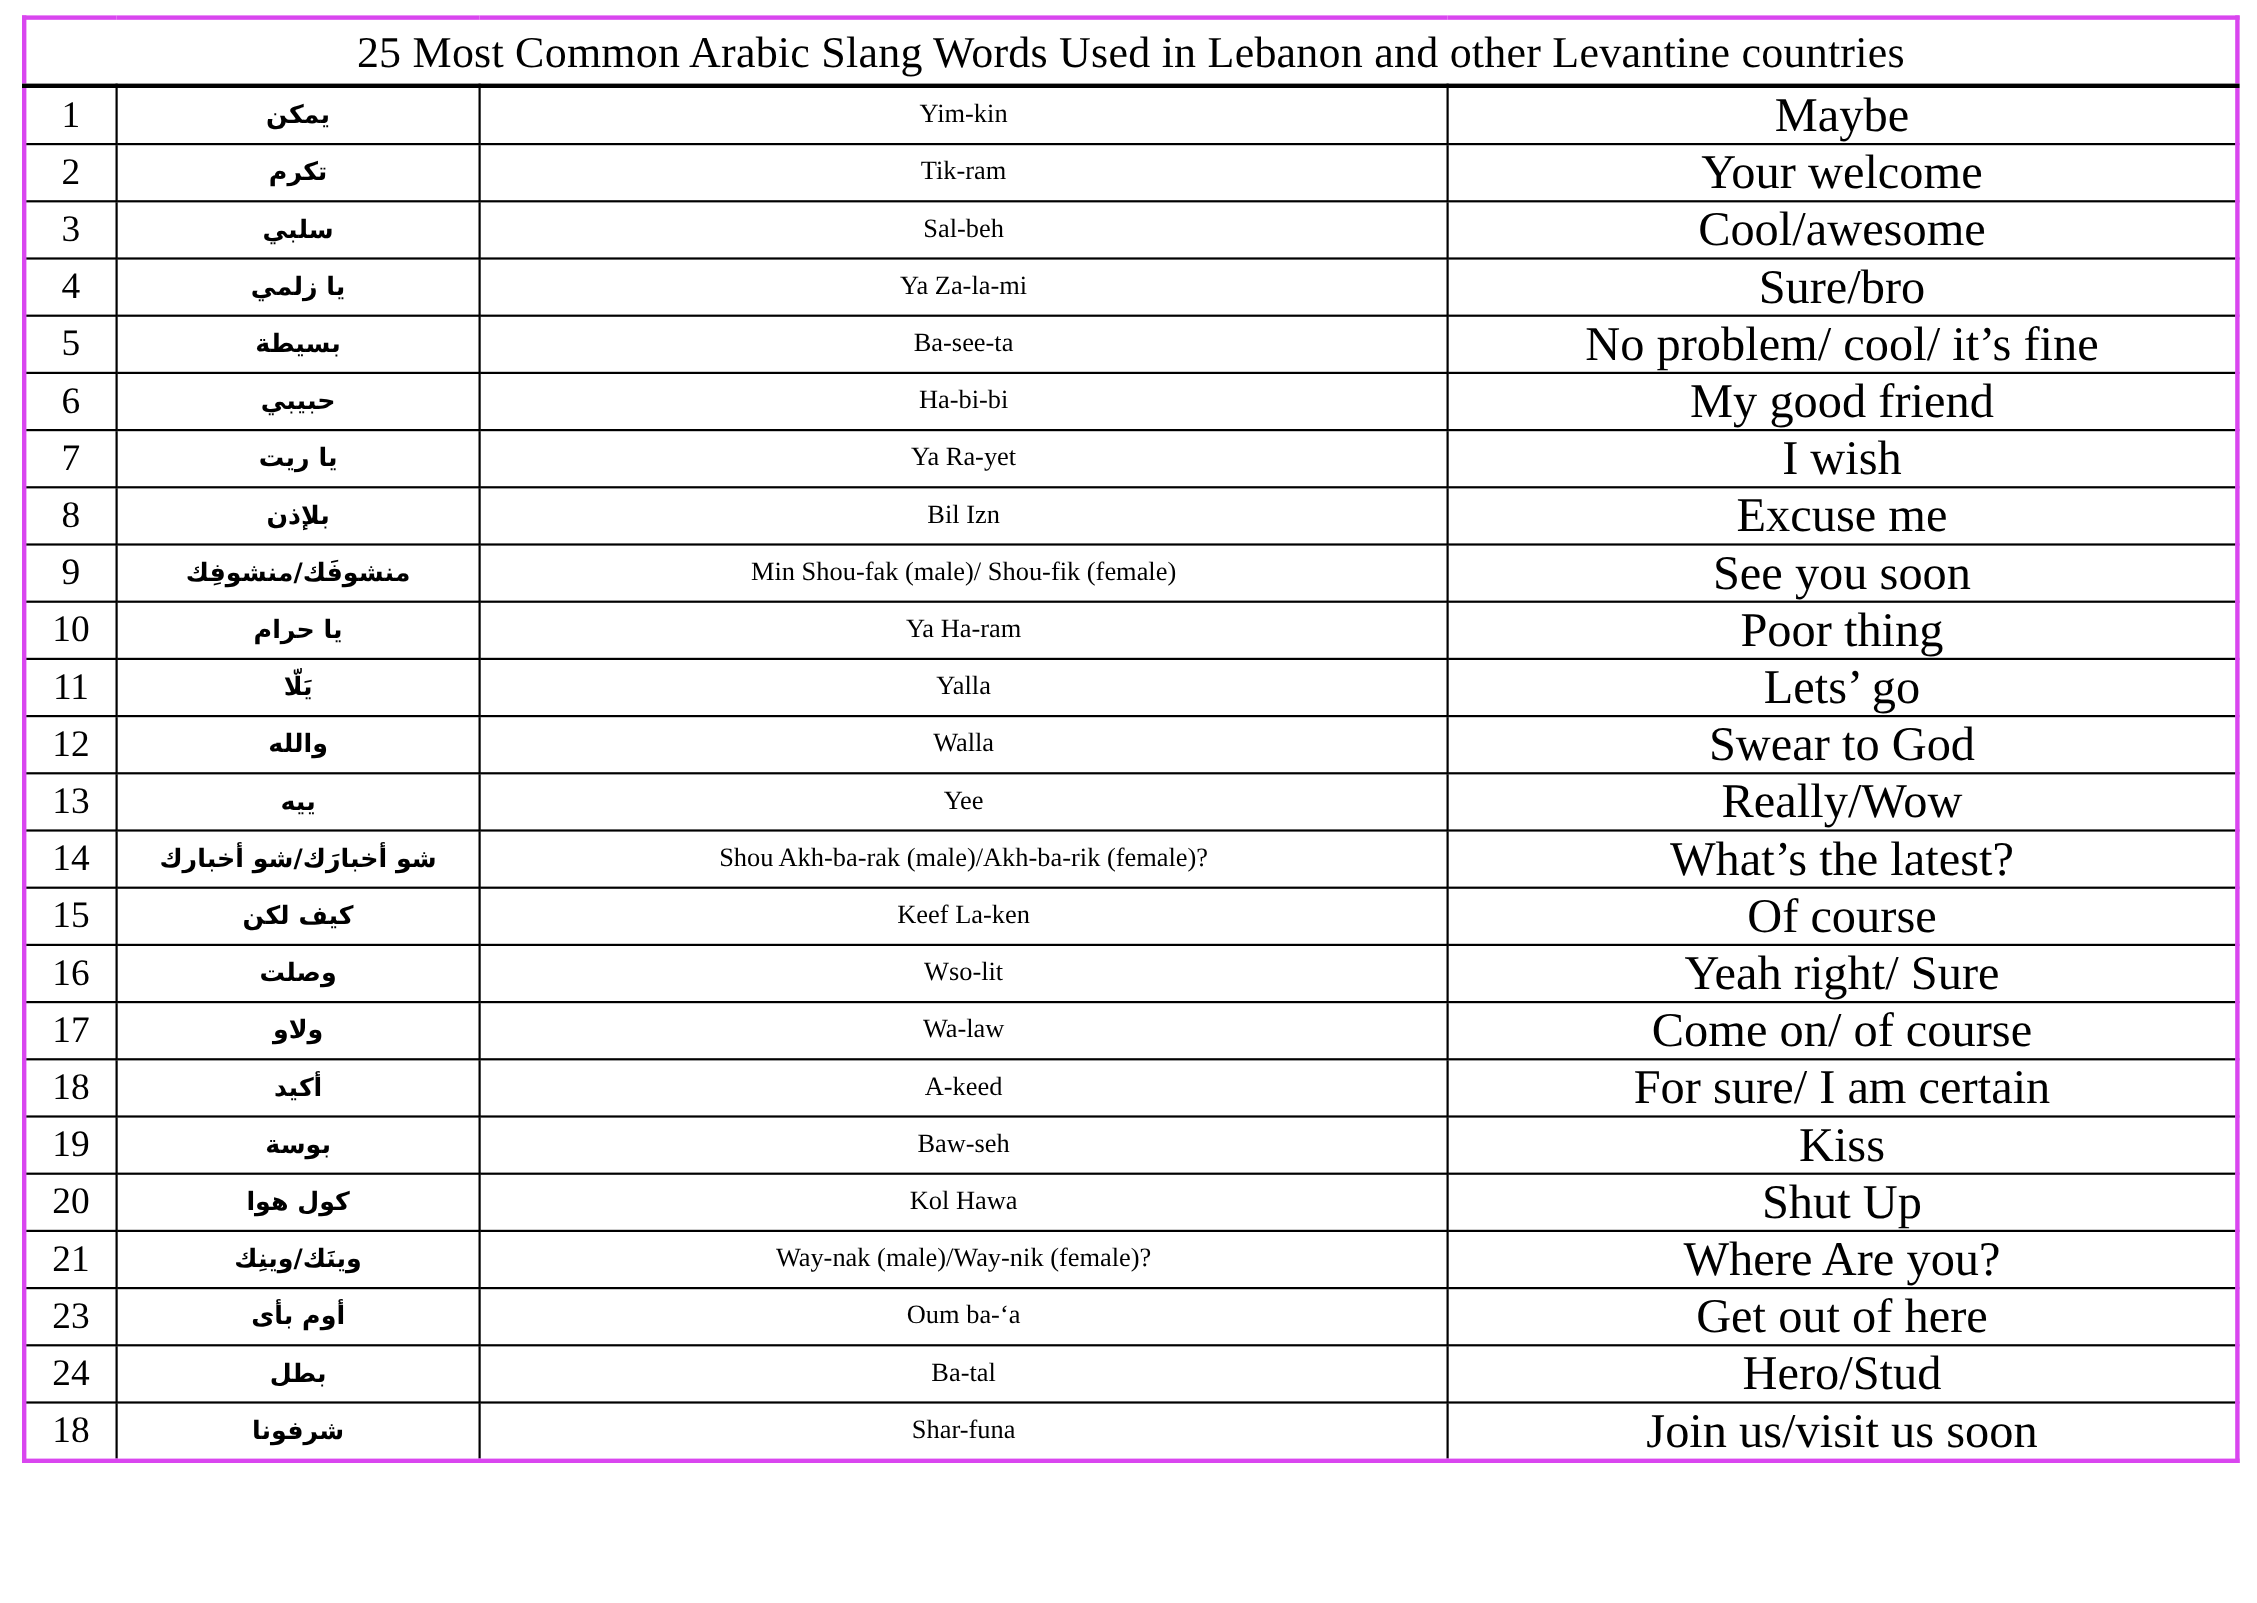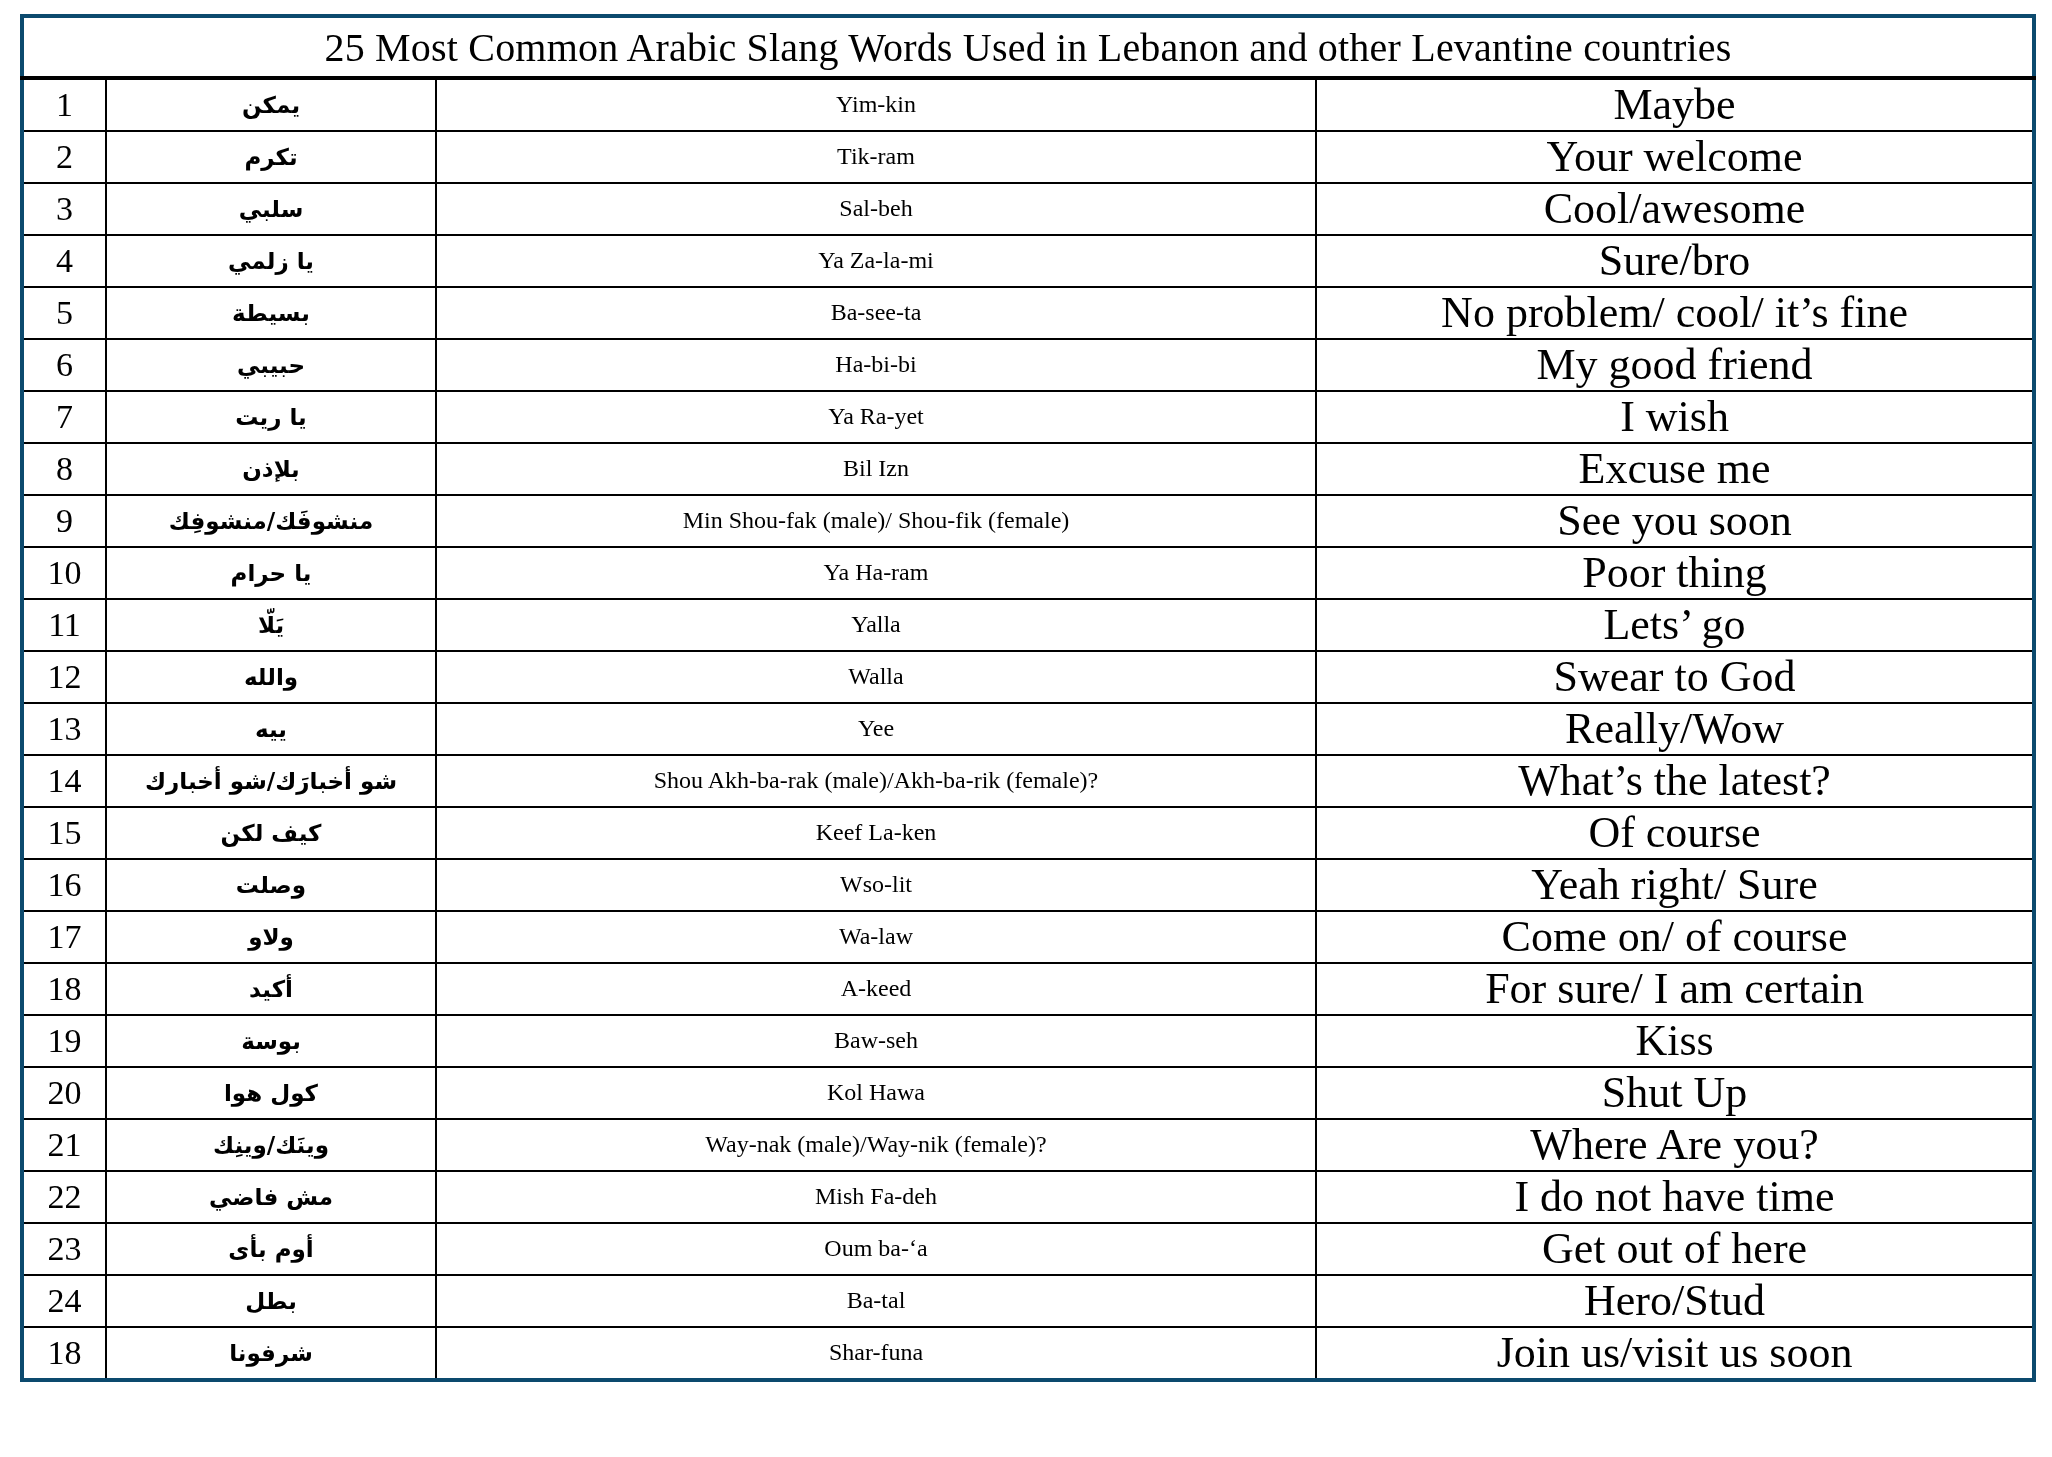--- a/index.html
+++ b/index.html
@@ -19,21 +19,21 @@
     box-sizing: border-box;
     width: 2052px;
     height: 1457px;
     padding: 14px 20px 12px 20px;
   }
 
   table.slang-table {
     width: 2012px;
     border-collapse: collapse;
     table-layout: fixed;
-    border: 4px solid #0c4a6e;
+    border: 4px solid #d946ef;
     padding-left: 40px;
   }
 
   table.slang-table td,
   table.slang-table th {
     border: 2px solid #000;
     padding: 0;
     vertical-align: middle;
     text-align: center;
     background: #ffffff;
@@ -219,26 +219,20 @@
           <td class="row-cell tr-cell">Kol Hawa</td>
           <td class="row-cell def-cell">Shut Up</td>
         </tr>
         <tr class="data-row">
           <td class="row-cell num-cell">21</td>
           <td class="row-cell ar-cell">وينَك/وينِك</td>
           <td class="row-cell tr-cell">Way-nak (male)/Way-nik (female)?</td>
           <td class="row-cell def-cell">Where Are you?</td>
         </tr>
         <tr class="data-row">
-          <td class="row-cell num-cell">22</td>
-          <td class="row-cell ar-cell">مش فاضي</td>
-          <td class="row-cell tr-cell">Mish Fa-deh</td>
-          <td class="row-cell def-cell">I do not have time</td>
-        </tr>
-        <tr class="data-row">
           <td class="row-cell num-cell">23</td>
           <td class="row-cell ar-cell">أوم بأى</td>
           <td class="row-cell tr-cell">Oum ba-‘a</td>
           <td class="row-cell def-cell">Get out of here</td>
         </tr>
         <tr class="data-row">
           <td class="row-cell num-cell">24</td>
           <td class="row-cell ar-cell">بطل</td>
           <td class="row-cell tr-cell">Ba-tal</td>
           <td class="row-cell def-cell">Hero/Stud</td>

